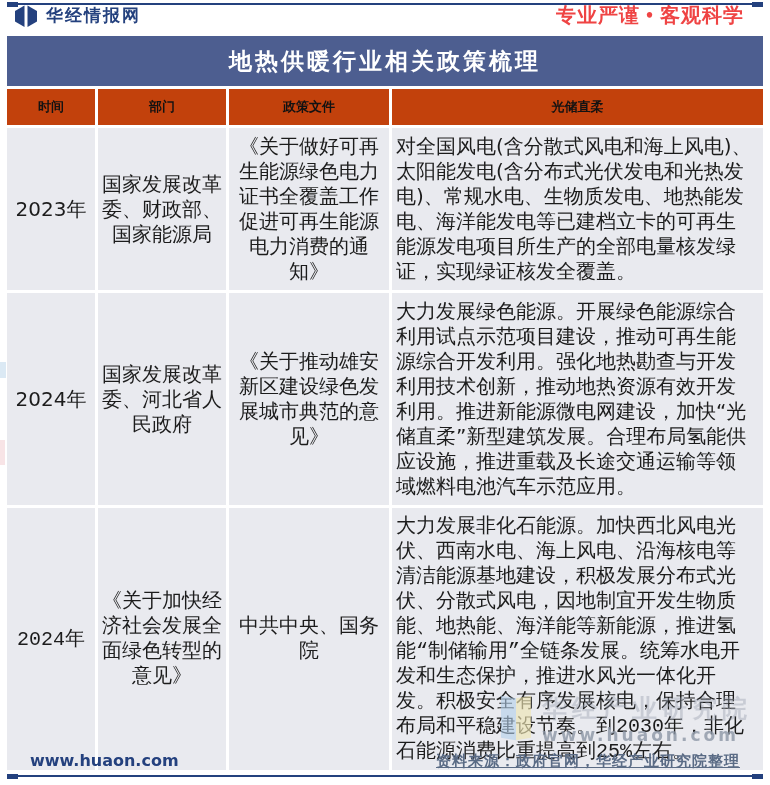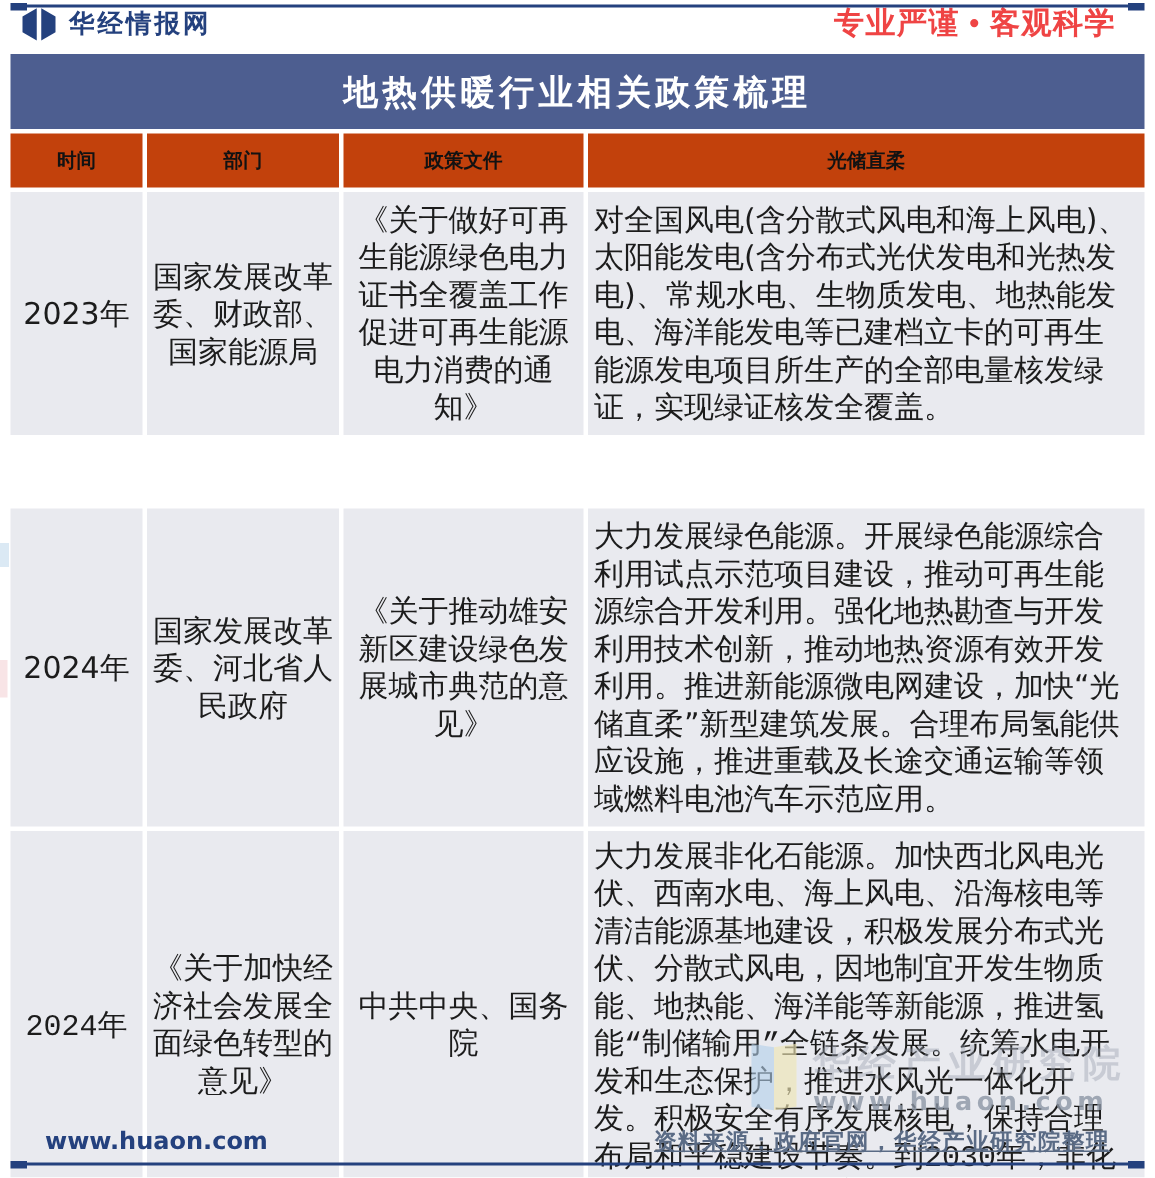--- a/index.html
+++ b/index.html
@@ -27,21 +27,21 @@
   .title-bar{margin:0 7px;height:50px;background:#4d5e90;color:#ffffff;display:flex;
              align-items:center;justify-content:center;font-size:23px;font-weight:bold;letter-spacing:3px;}
 
   
   .table{margin:3px 7px 0;display:grid;grid-template-columns:88px 128px 160px 1fr;gap:3px;}
   .cell{display:flex;align-items:center;justify-content:center;text-align:center;box-sizing:border-box;}
   .cell.head{background:#c2410c;min-height:36px;font-size:13px;font-weight:bold;color:#121212;}
   .cell.body{background:#e9eaef;font-size:20px;color:#1c1c1c;line-height:25px;padding:4px 2px;}
   .cell.content{justify-content:flex-start;text-align:left;padding:6px 8px 6px 4px;}
   .r1{min-height:157px;}
-  .r2{min-height:200px;margin-top:46px;}
+  .r2{min-height:200px;}
   .r3{min-height:246px;font-family:Liberation Mono, monospace;}
 
   
   .watermark{position:absolute;left:500px;top:692px;display:flex;align-items:flex-start;gap:10px;pointer-events:none;}
   .wm-flag{position:relative;width:32px;height:54px;}
   .wm-flag .b{position:absolute;left:1px;top:5px;width:15px;height:42px;background:rgba(178,206,233,0.60);transform:skewY(9deg);}
   .wm-flag .y{position:absolute;right:1px;top:5px;width:15px;height:42px;background:rgba(238,229,179,0.65);transform:skewY(-9deg);}
   .wm-text{display:flex;flex-direction:column;}
   .wm-name{font-size:25px;font-weight:bold;color:rgba(150,158,172,0.40);letter-spacing:5px;white-space:nowrap;}
   .wm-url{font-size:17px;font-weight:bold;color:rgba(140,150,165,0.80);letter-spacing:3px;white-space:nowrap;}

